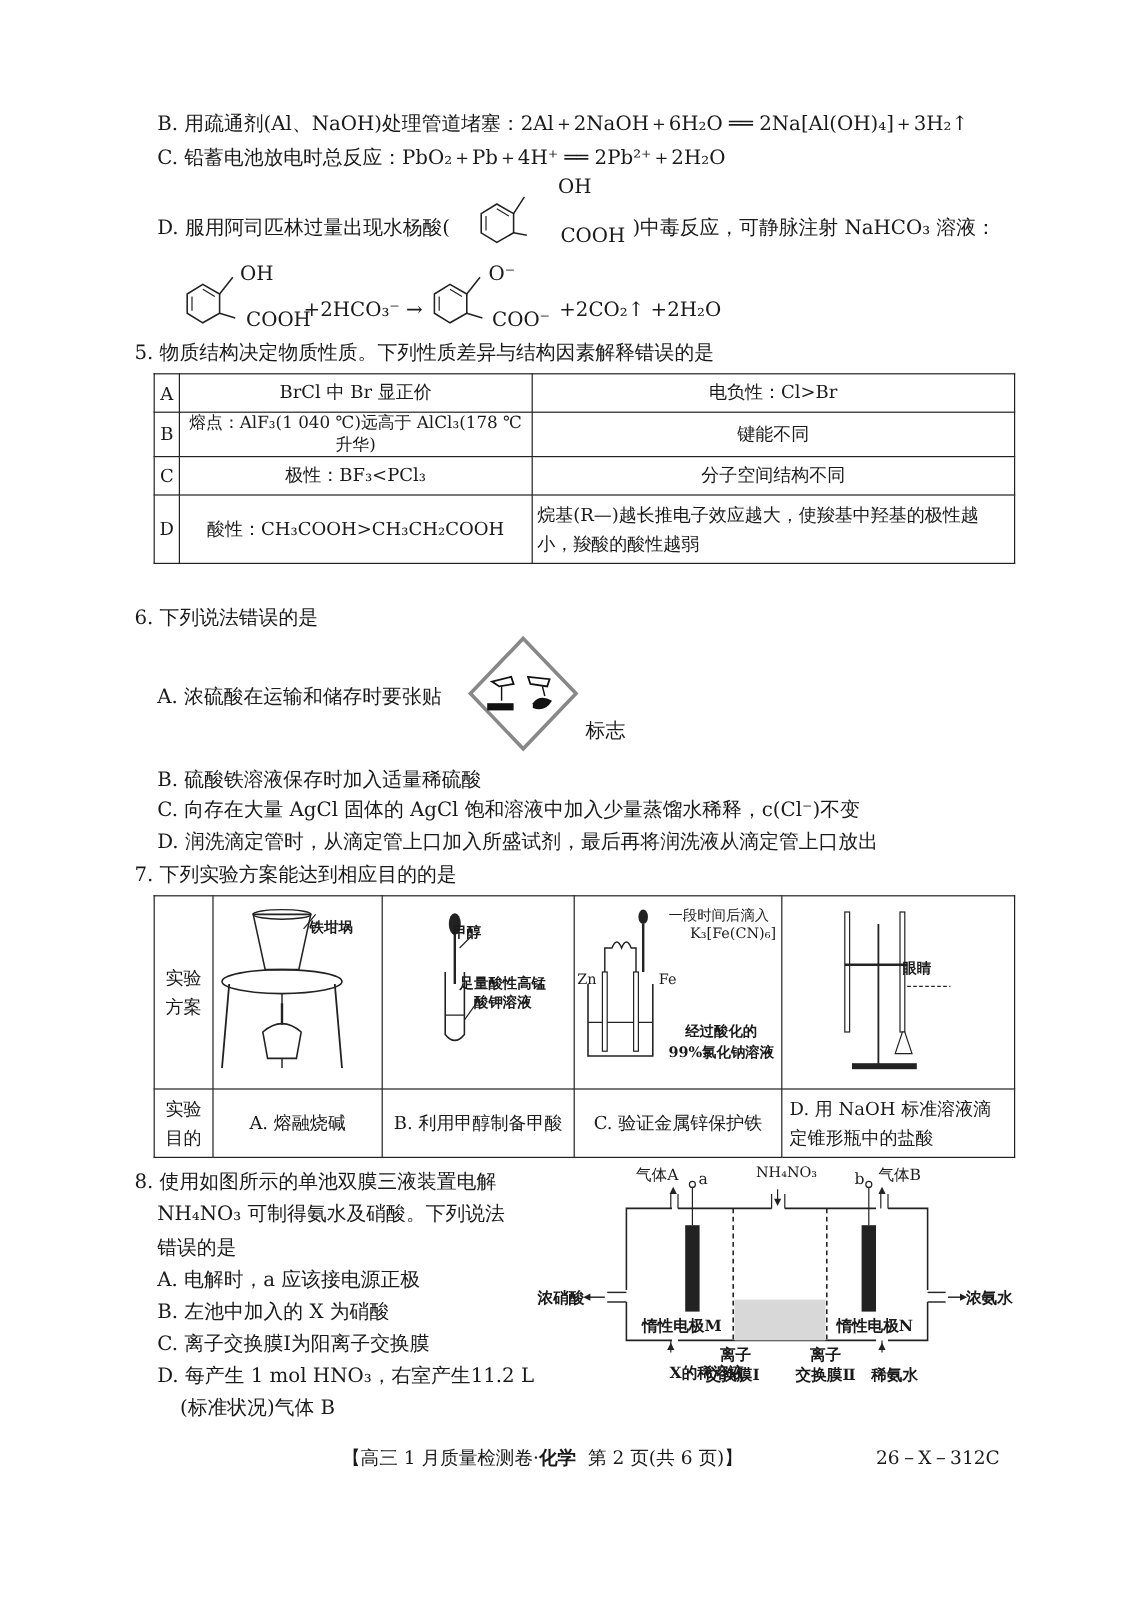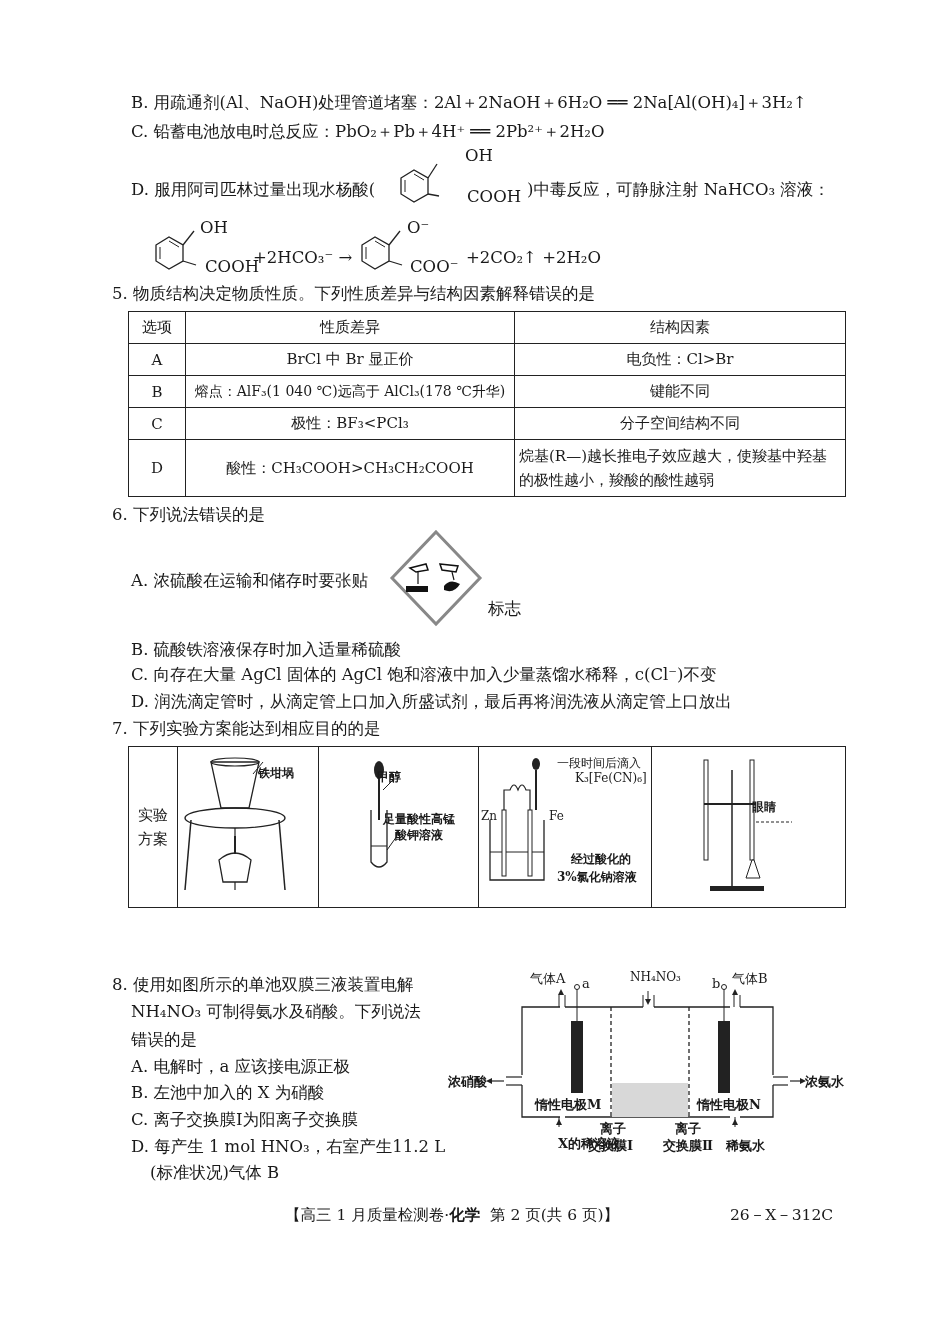--- a/index.html
+++ b/index.html
@@ -56,25 +56,20 @@
   <line x1="33" y1="20" x2="44" y2="6" stroke="#222" stroke-width="1.3"></line>
   <line x1="33" y1="36" x2="46" y2="40" stroke="#222" stroke-width="1.3"></line>
 </svg>
 <div class="line" style="left:407px;top:218px;">O⁻</div>
 <div class="line" style="left:410px;top:257px;">COO⁻</div>
 <div class="line" style="left:466px;top:248px;">+2CO₂↑ +2H₂O</div>
 
 <div class="line" style="left:112px;top:284px;">5. 物质结构决定物质性质。下列性质差异与结构因素解释错误的是</div>
 <table class="t5">
   <tbody>
-      <tr>
-    <td style="width:48px;">选项</td>
-    <td style="width:320px;">性质差异</td>
-    <td>结构因素</td>
-  </tr>
   <tr>
     <td>A</td>
     <td>BrCl 中 Br 显正价</td>
     <td>电负性：Cl&gt;Br</td>
   </tr>
   <tr>
     <td>B</td>
     <td style="font-size:14px;">熔点：AlF₃(1 040 ℃)远高于 AlCl₃(178 ℃升华)</td>
     <td>键能不同</td>
   </tr>
@@ -148,34 +143,43 @@
         <rect x="48" y="60" width="4" height="66" fill="#fff" stroke="#222"></rect>
         <path d="M24 60 L24 40 L30 40 Q34 30 38 40 Q42 30 46 40 L50 40 L50 60" fill="none" stroke="#222" stroke-width="1.2"></path>
         <ellipse cx="56" cy="14" rx="4" ry="6" fill="#222"></ellipse>
         <line x1="56" y1="20" x2="56" y2="60" stroke="#222" stroke-width="2"></line>
       </svg>
       <span class="fig-label" style="left:78px;top:8px;font-weight:normal;">一段时间后滴入</span>
       <span class="fig-label" style="left:96px;top:24px;font-weight:normal;">K₃[Fe(CN)₆]</span>
       <span class="fig-label" style="left:2px;top:62px;font-weight:normal;">Zn</span>
       <span class="fig-label" style="left:70px;top:62px;font-weight:normal;">Fe</span>
       <span class="fig-label" style="left:92px;top:104px;">经过酸化的</span>
-      <span class="fig-label" style="left:78px;top:122px;">3%氯化钠溶液</span>
+      <span class="fig-label" style="left:78px;top:122px;">99%氯化钠溶液</span>
     </td>
     <td style="position:relative;">
       <svg width="150" height="150">
         <line x1="58" y1="20" x2="58" y2="140" stroke="#222" stroke-width="1.5"></line>
         <rect x="36" y="136" width="54" height="5" fill="#222"></rect>
         <rect x="30" y="10" width="4" height="100" fill="#fff" stroke="#222"></rect>
         <rect x="76" y="10" width="4" height="100" fill="#fff" stroke="#222"></rect>
         <line x1="30" y1="54" x2="82" y2="54" stroke="#222" stroke-width="2"></line>
         <line x1="82" y1="72" x2="118" y2="72" stroke="#222" stroke-width="1" stroke-dasharray="3,2"></line>
         <path d="M72 128 L86 128 L80 110 L78 110 Z" fill="#fff" stroke="#222"></path>
       </svg>
       <span class="fig-label" style="left:100px;top:52px;">眼睛</span>
     </td>
+  </tr>
+  <tr>
+    <td style="height:54px;line-height:24px;">
+      <span style="display:inline-block;width:32px;">实验目的</span>
+    </td>
+    <td>A. 熔融烧碱</td>
+    <td>B. 利用甲醇制备甲酸</td>
+    <td>C. 验证金属锌保护铁</td>
+    <td style="text-align:left;padding:0 6px;line-height:24px;">D. 用 NaOH 标准溶液滴定锥形瓶中的盐酸</td>
   </tr>
 </tbody>
   </table>
 
 <div class="line" style="left:112px;top:975px;">8. 使用如图所示的单池双膜三液装置电解</div>
 <div class="line" style="left:131px;top:1002px;">NH₄NO₃ 可制得氨水及硝酸。下列说法</div>
 <div class="line" style="left:131px;top:1030px;">错误的是</div>
 <div class="line" style="left:131px;top:1057px;">A. 电解时，a 应该接电源正极</div>
 <div class="line" style="left:131px;top:1083px;">B. 左池中加入的 X 为硝酸</div>
 <div class="line" style="left:131px;top:1110px;">C. 离子交换膜Ⅰ为阳离子交换膜</div>

